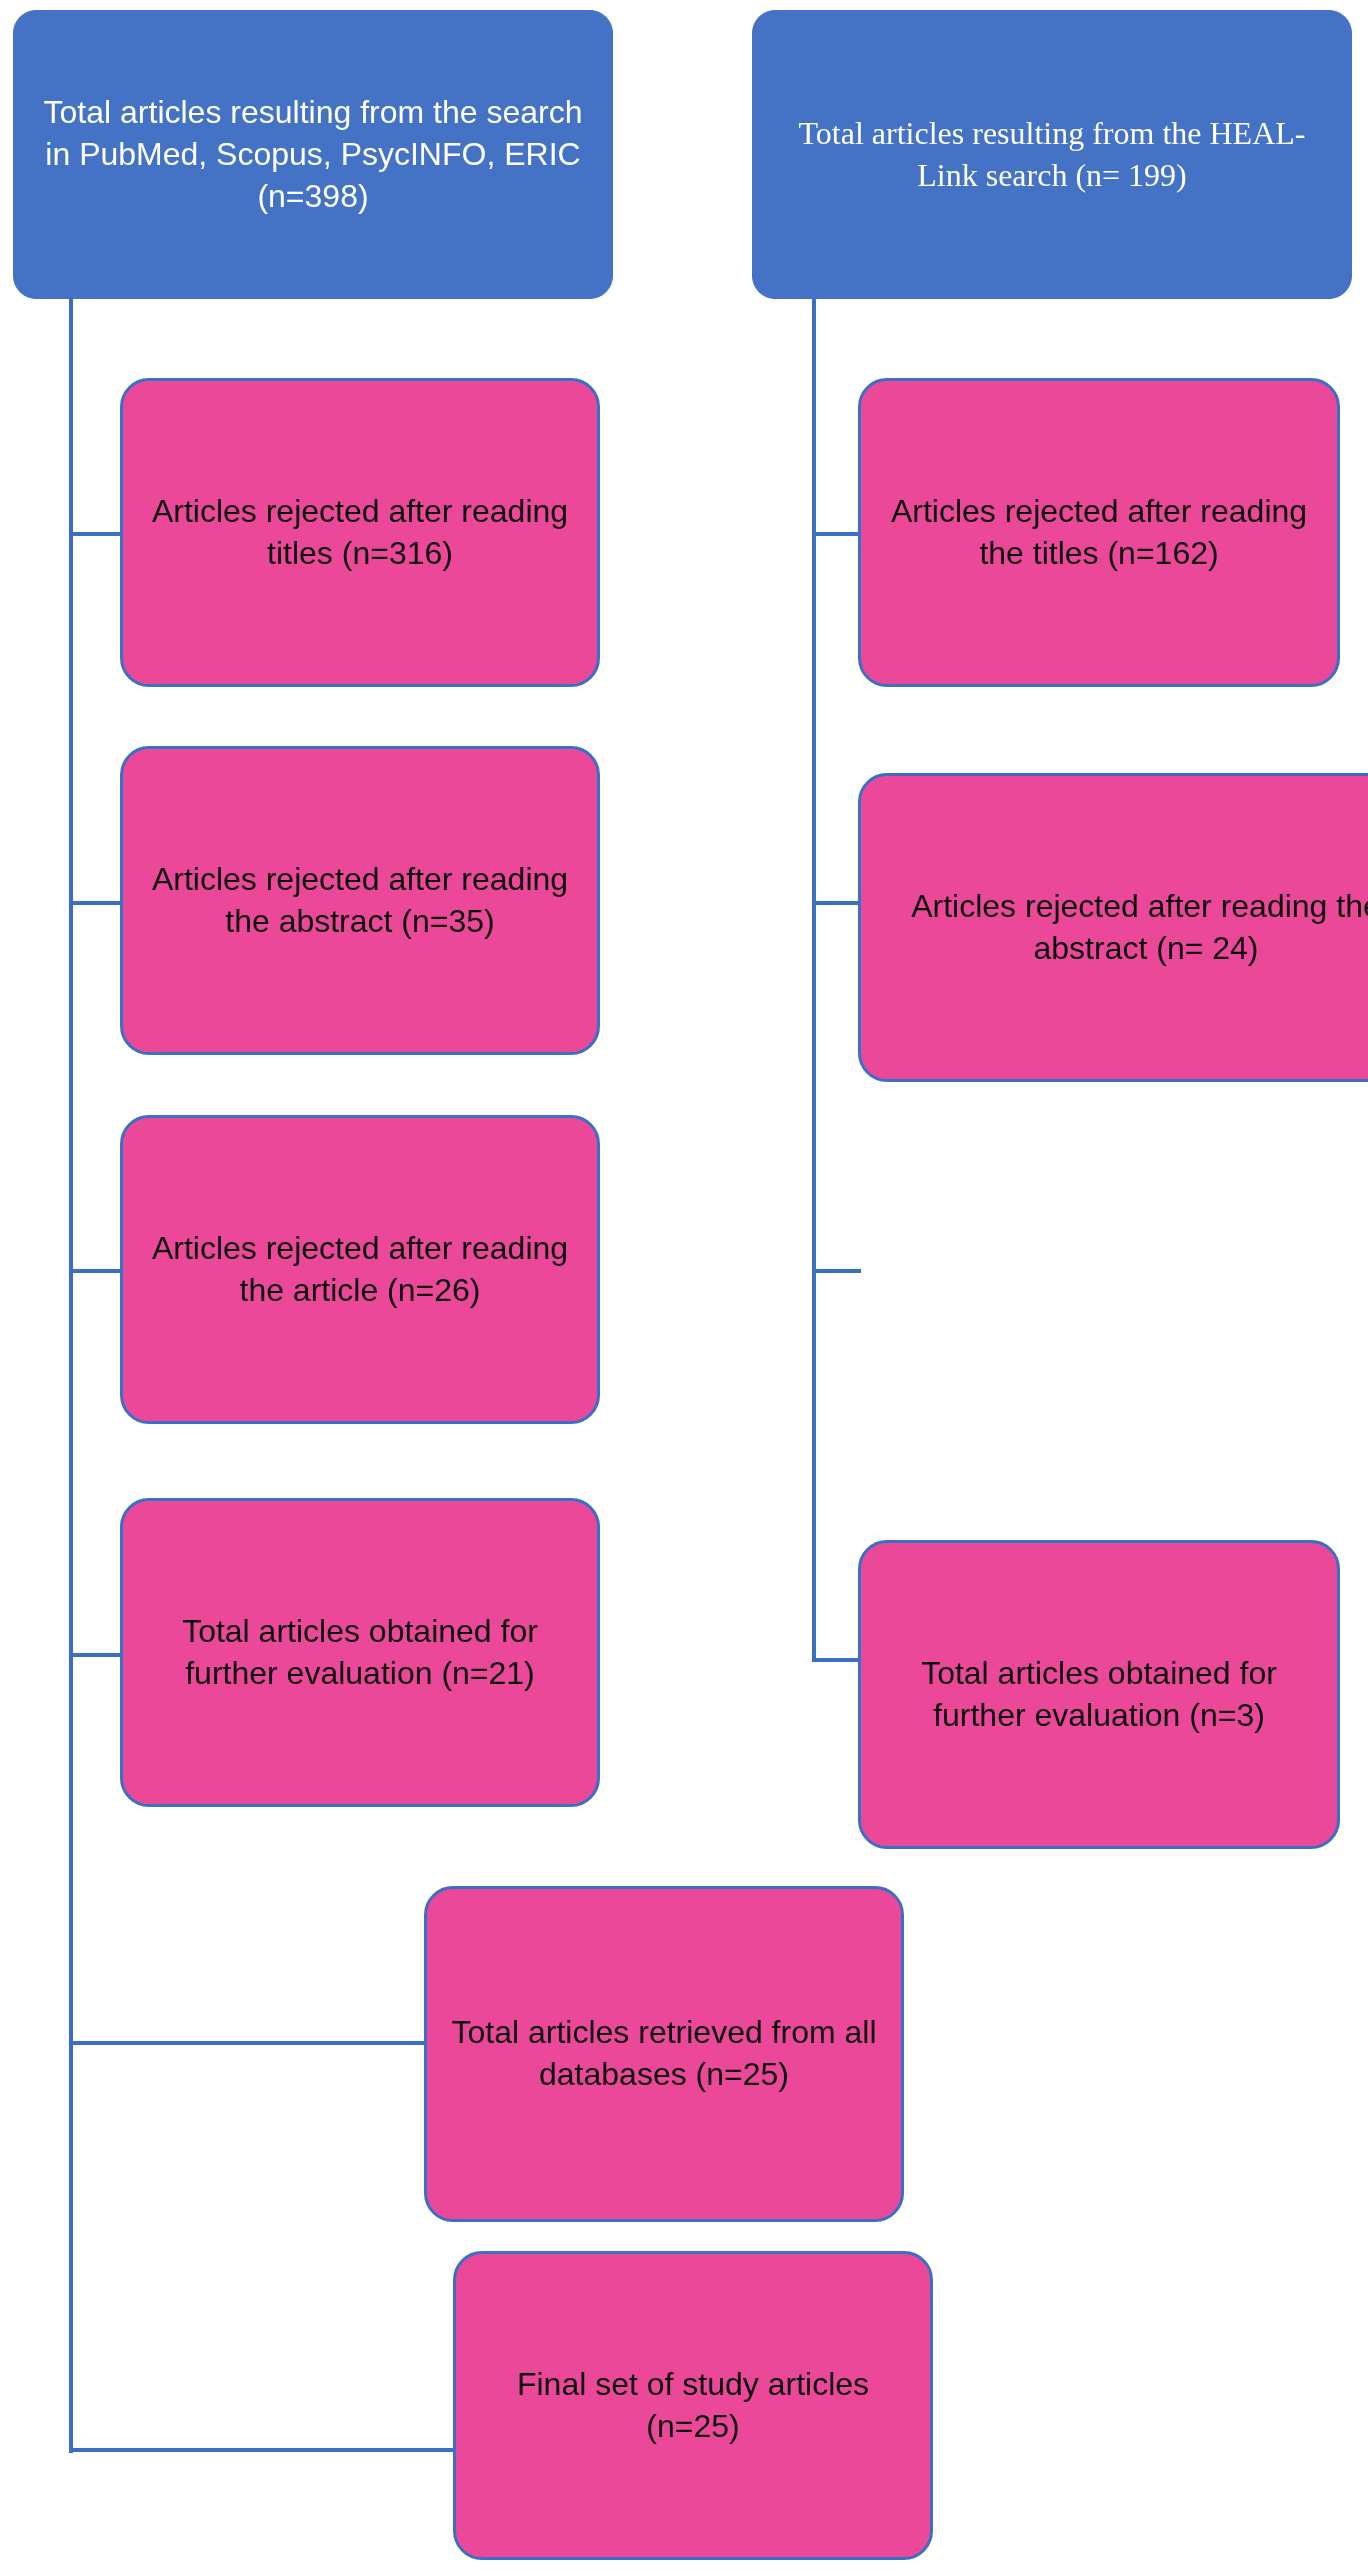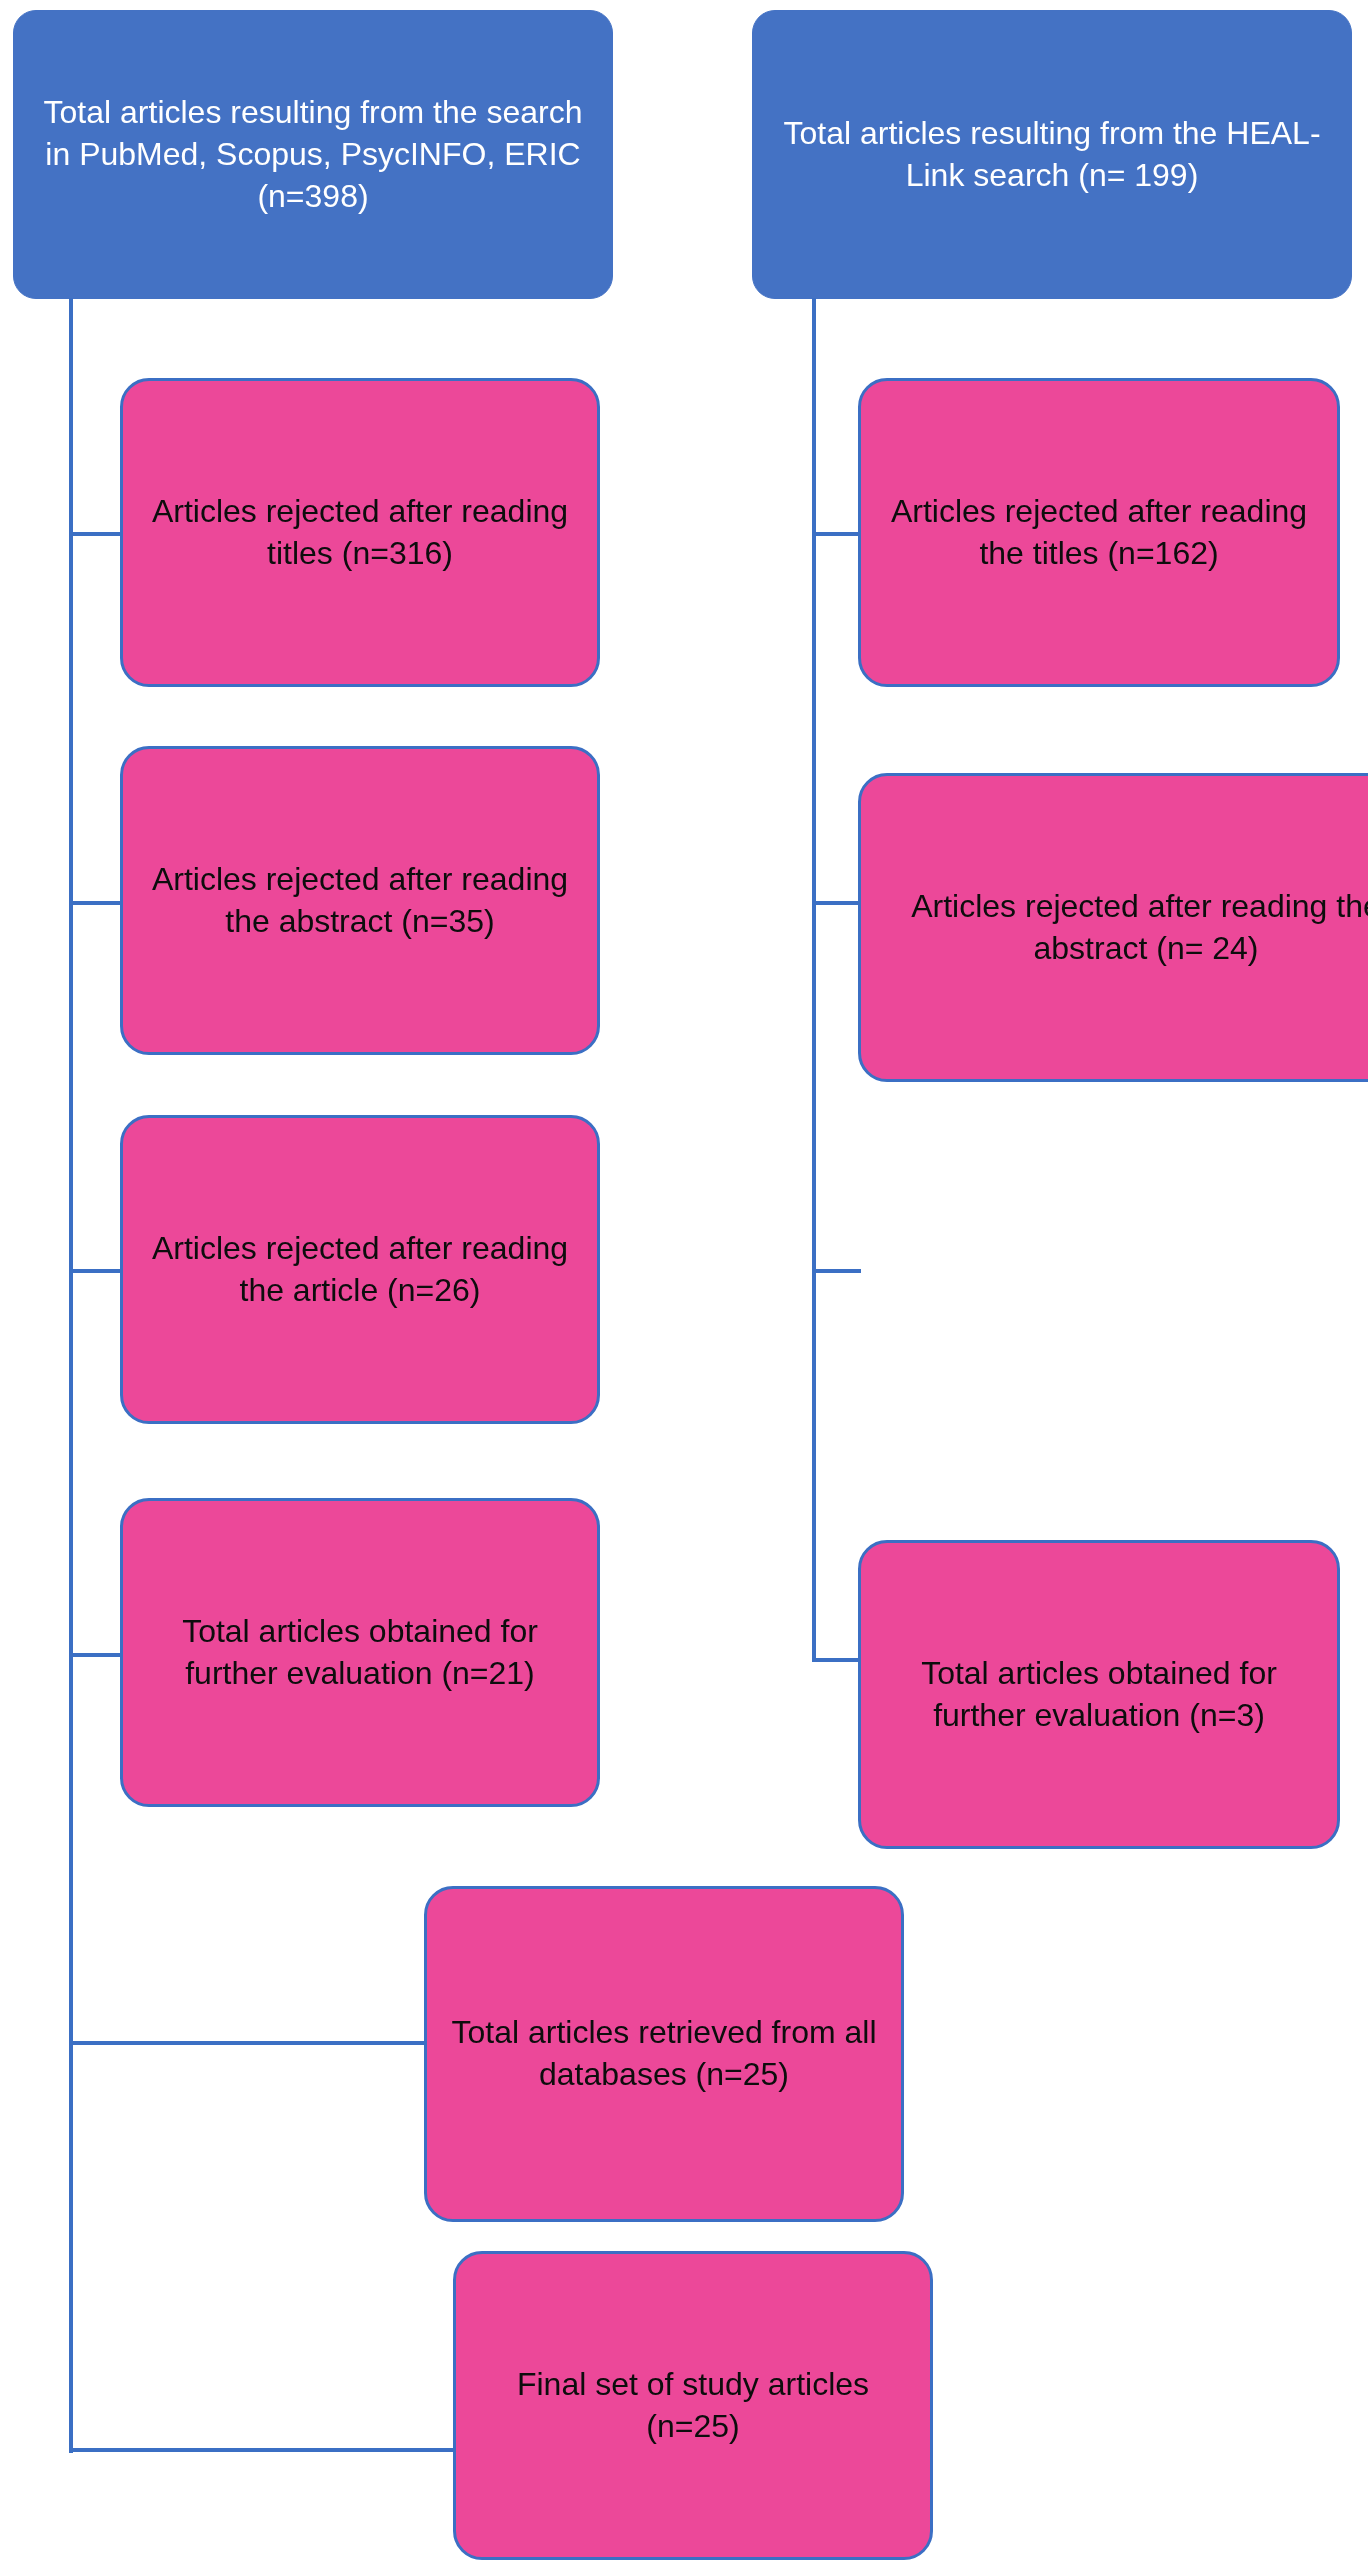--- a/index.html
+++ b/index.html
@@ -73,21 +73,21 @@
   </div>
 
   <div class="node step" style="left:120px;top:1115px;width:480px;height:309px;">
     <span class="txt">Articles rejected after reading the article (n=26)</span>
   </div>
 
   <div class="node step" style="left:120px;top:1498px;width:480px;height:309px;">
     <span class="txt">Total articles obtained for further evaluation (n=21)</span>
   </div>
 
-  <div class="node source" style="left:752px;top:10.3px;width:600px;height:289px;">
+  <div class="node source" style="left:752px;top:10.3px;width:600px;height:289px;font-family:Liberation Serif, serif;">
     <span class="txt">Total articles resulting from the HEAL-Link search (n= 199)</span>
   </div>
 
   <div class="conn v" style="left:812px;top:298px;height:1364px;"></div>
 
   <div class="conn h" style="left:812px;top:532px;width:49px;"></div>
   <div class="conn h" style="left:812px;top:901px;width:49px;"></div>
   <div class="conn h" style="left:812px;top:1269px;width:49px;"></div>
   <div class="conn h" style="left:812px;top:1658px;width:49px;"></div>
 

